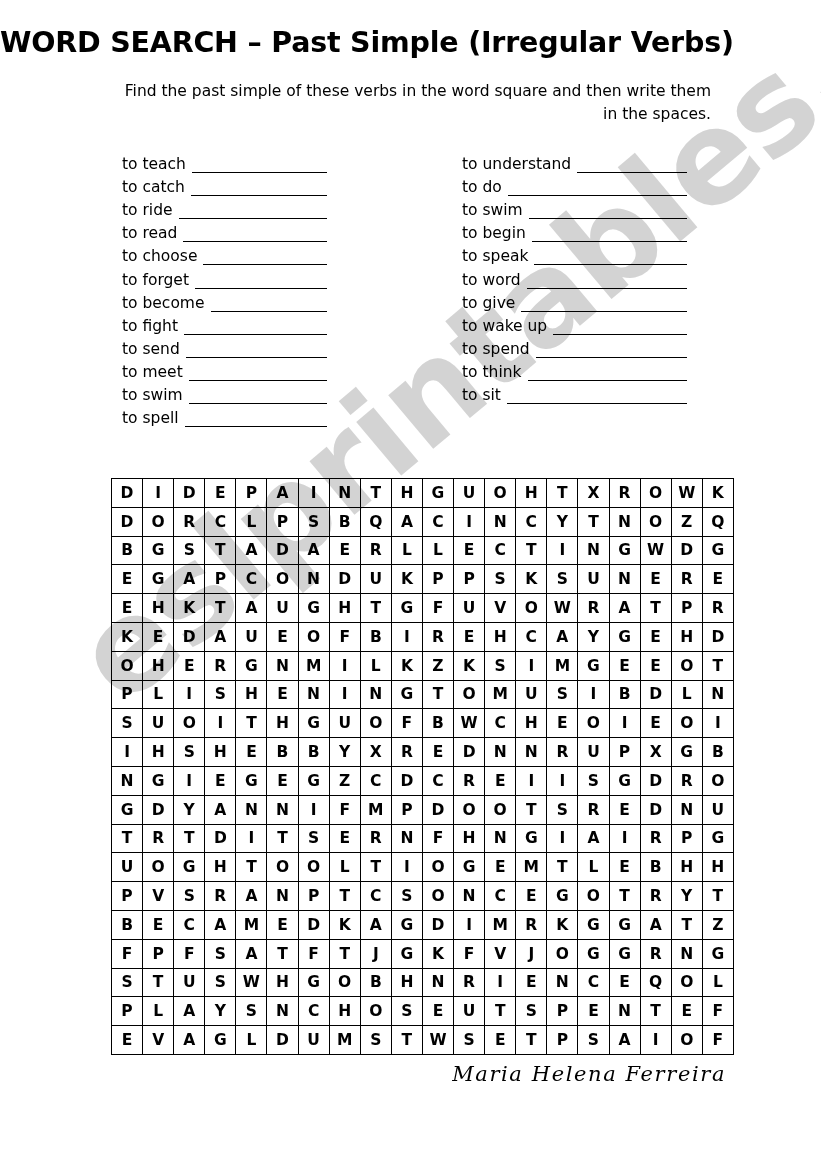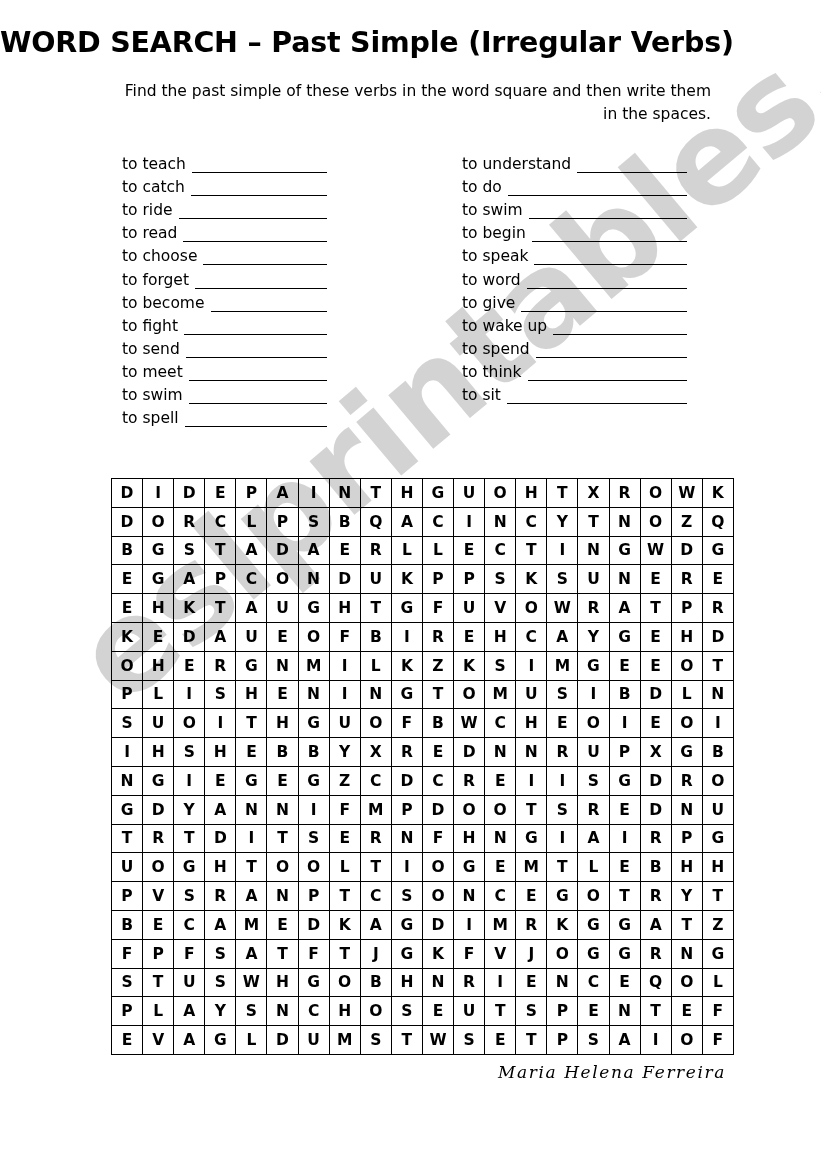--- a/index.html
+++ b/index.html
@@ -126,21 +126,21 @@
   #signature {
     position: absolute;
     left: 0;
     top: 1062px;
     width: 821px;
     padding-right: 95px;
     box-sizing: border-box;
     text-align: right;
     font-family: "DejaVu Serif", serif;
     font-style: italic;
-    font-size: 17px;
+    font-size: 21px;
     letter-spacing: 1.6px;
     color: #000000;
     white-space: nowrap;
   }
 </style>
 </head>
 <body>
 
 <div id="page">
 

